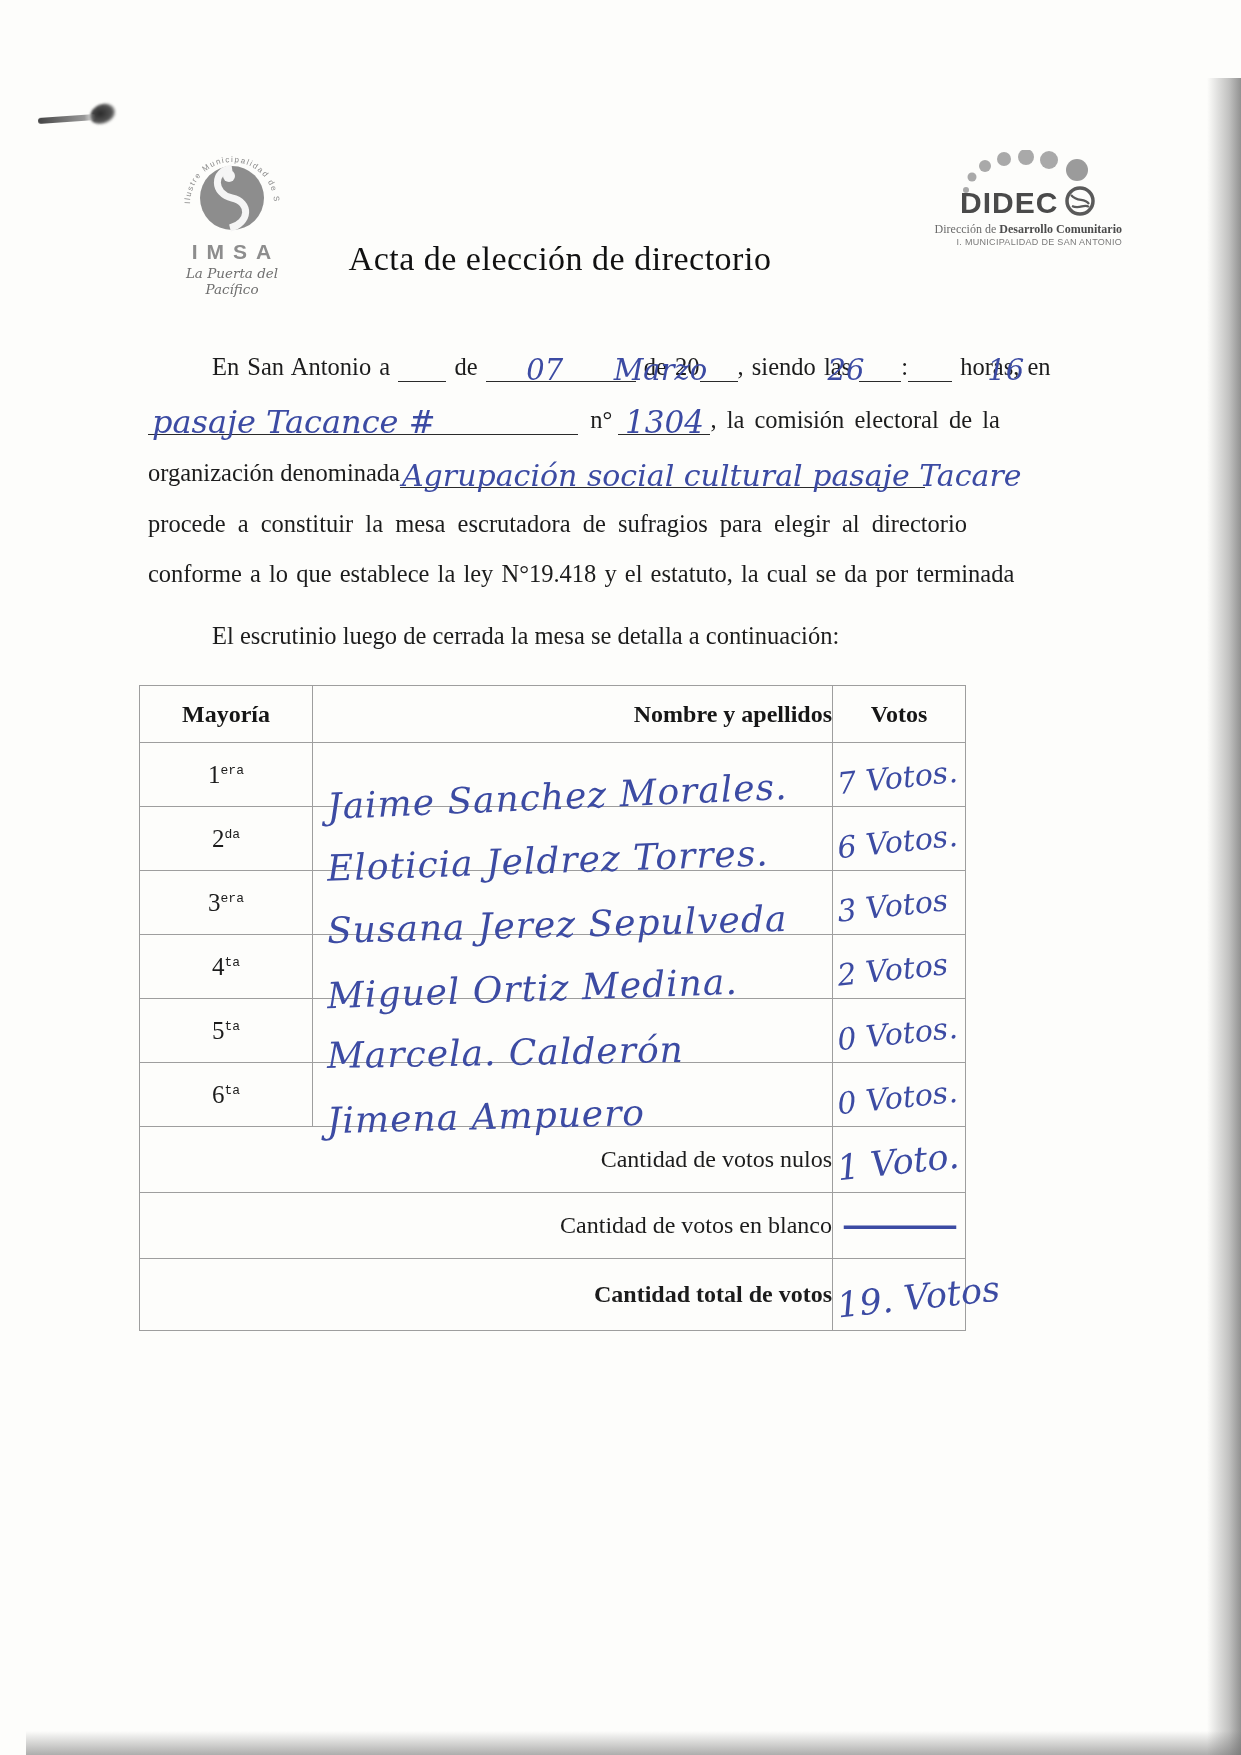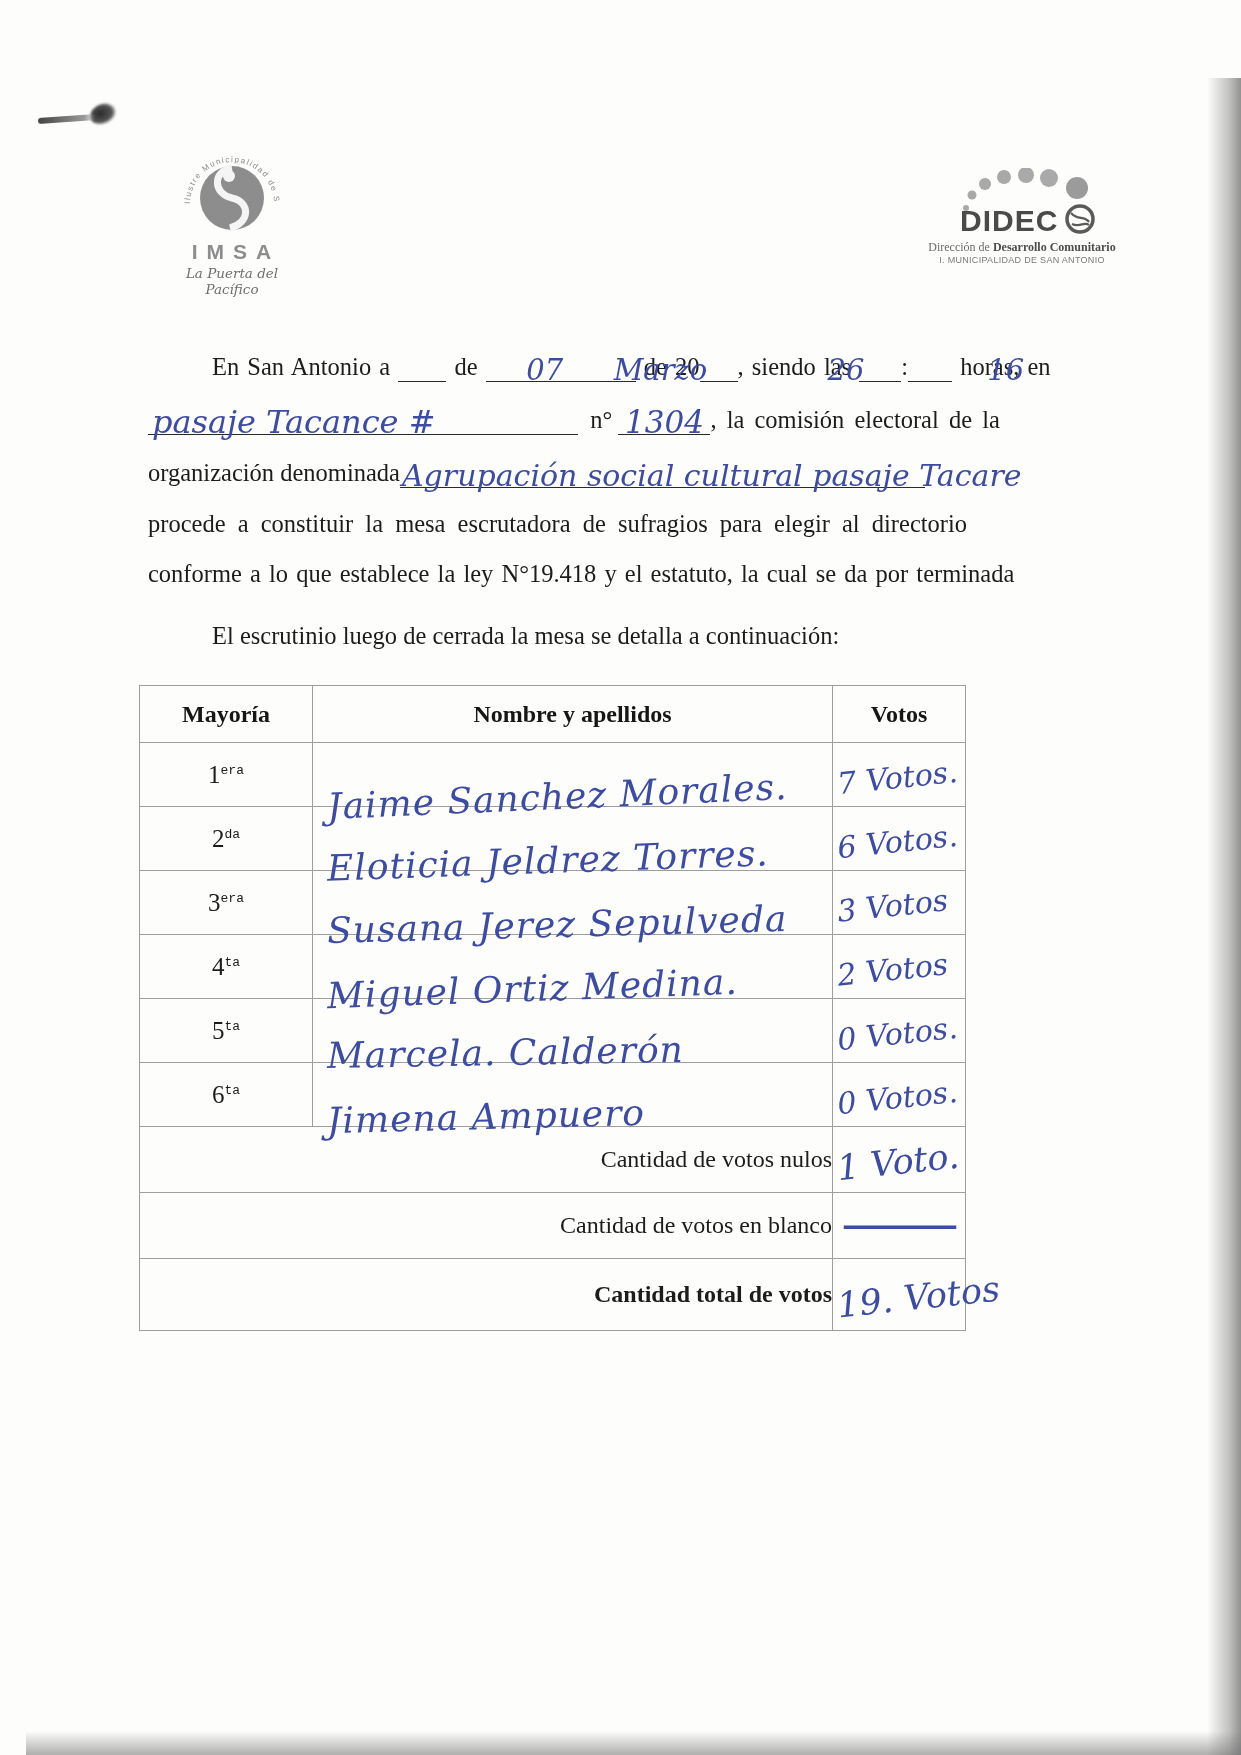--- a/index.html
+++ b/index.html
@@ -19,21 +19,21 @@
     background:radial-gradient(ellipse at 40% 45%, #2a2a2a 0%, #555 55%, rgba(120,120,120,0) 75%); filter:blur(1px); transform:rotate(-12deg); }
   .smudge .tail { position:absolute; left:0; top:12px; width:58px; height:6px;
     background:linear-gradient(to right, #444, #999 80%, rgba(150,150,150,0)); border-radius:4px; transform:rotate(-4deg); filter:blur(.7px); }
 
   
   .imsa { position:absolute; left:162px; top:138px; width:140px; text-align:center; color:#8a8a8a; }
   .imsa-acronym { font-family:"Liberation Sans", sans-serif; font-weight:bold; font-size:21px; letter-spacing:9px; color:#8d8d8d; margin-top:-6px; padding-left:8px; }
   .imsa-tagline { font-family:"DejaVu Serif", serif; font-style:italic; font-size:13.5px; color:#6f6f6f; margin-top:1px; }
 
   
-  .dideco { position:absolute; left:922px; top:168px; width:200px; text-align:center; }
+  .dideco { position:absolute; left:922px; top:150px; width:200px; text-align:right; }
   .dideco-sub { font-family:Liberation Serif, serif; font-size:12px; color:#6b6b6b; line-height:1.25; margin-top:-4px; }
   .dideco-sub b { color:#4c4c4c; }
   .dideco-sub2 { font-family:"Liberation Sans", sans-serif; font-size:9px; color:#7a7a7a; letter-spacing:.3px; }
 
   .doc-title { position:absolute; left:160px; top:240px; width:800px; text-align:center;
     font-size:34px; letter-spacing:.5px; color:#111; }
 
   .content { position:absolute; left:148px; top:342px; width:805px; font-size:24.5px; }
   .pline { position:relative; height:50px; line-height:50px; white-space:nowrap; }
   .indent { text-indent:64px; }
@@ -42,21 +42,21 @@
   .ul { display:inline-block; border-bottom:1.6px solid #2a2a2a; text-align:center; vertical-align:baseline; line-height:normal; }
   .hw { font-family:"DejaVu Serif", serif; font-style:italic; color:#3c4ba3; }
   .ul .hw { position:relative; top:5px; display:inline-block; font-size:29px; line-height:.9; white-space:nowrap; }
   .hw-flow { overflow:visible; }
 
   .scrutiny { margin-top:12px; }
 
   
   table.votes { border-collapse:collapse; margin-top:24px; margin-left:-9px; width:823px; table-layout:fixed; }
   table.votes td, table.votes th { border:1.4px solid #9e9e9e; padding:0; overflow:visible; }
-  th.h-may { width:172px; } th.h-nom { width:519px; } th.h-vot { width:132px; }
+  th.h-may { width:172px; } th.h-nom { width:519px;text-align:right; } th.h-vot { width:132px; }
   table.votes th { font-size:24px; font-weight:bold; height:56px; color:#161616; }
   tr.row-name { height:64px; }
   td.c-rank { text-align:center; vertical-align:middle; font-size:25px; }
   td.c-rank sup { font-size:13px;font-family:Liberation Mono, monospace; }
   td.c-name { vertical-align:bottom; }
   .hw-name { display:inline-block; font-size:36px; line-height:.85; white-space:nowrap; position:relative; top:9px; left:14px; letter-spacing:1px; }
   tr.row-name:nth-child(2) .hw-name { transform:rotate(-2.5deg); }
   tr.row-name:nth-child(3) .hw-name { transform:rotate(-2deg); }
   tr.row-name:nth-child(4) .hw-name { transform:rotate(-1.5deg); }
   tr.row-name:nth-child(5) .hw-name { transform:rotate(-2deg); }
@@ -116,20 +116,21 @@
       <text x="38" y="63" font-size="30" font-weight="bold" fill="#4a4a4a" letter-spacing="1">DIDEC</text>
       <g transform="translate(158,51)">
         <circle r="13" fill="none" stroke="#5a5a5a" stroke-width="3.5"></circle>
         <path d="M-9,-6 C -2,2 4,-4 9,3 M -8,5 C 0,9 4,2 9,6" stroke="#5a5a5a" stroke-width="2.2" fill="none"></path>
       </g>
     </svg>
     <div class="dideco-sub"><span>Dirección de </span><b>Desarrollo Comunitario</b></div>
     <div class="dideco-sub2">I. MUNICIPALIDAD DE SAN ANTONIO</div>
   </div>
 
+  <div class="doc-title">Acta de elección de directorio</div>
 
   <div class="content">
 
     <div class="pline indent wsp2">
       <span>En San Antonio a</span>
       <span class="ul" style="width:48px"><span class="hw">07</span></span>
       <span>de</span>
       <span class="ul" style="width:150px"><span class="hw">Marzo</span></span>
       <span>de 20</span><span class="ul" style="width:38px"><span class="hw">26</span></span><span>, siendo las</span>
       <span class="ul" style="width:42px"><span class="hw">16</span></span><span>:</span><span class="ul" style="width:44px"><span class="hw"></span></span>

